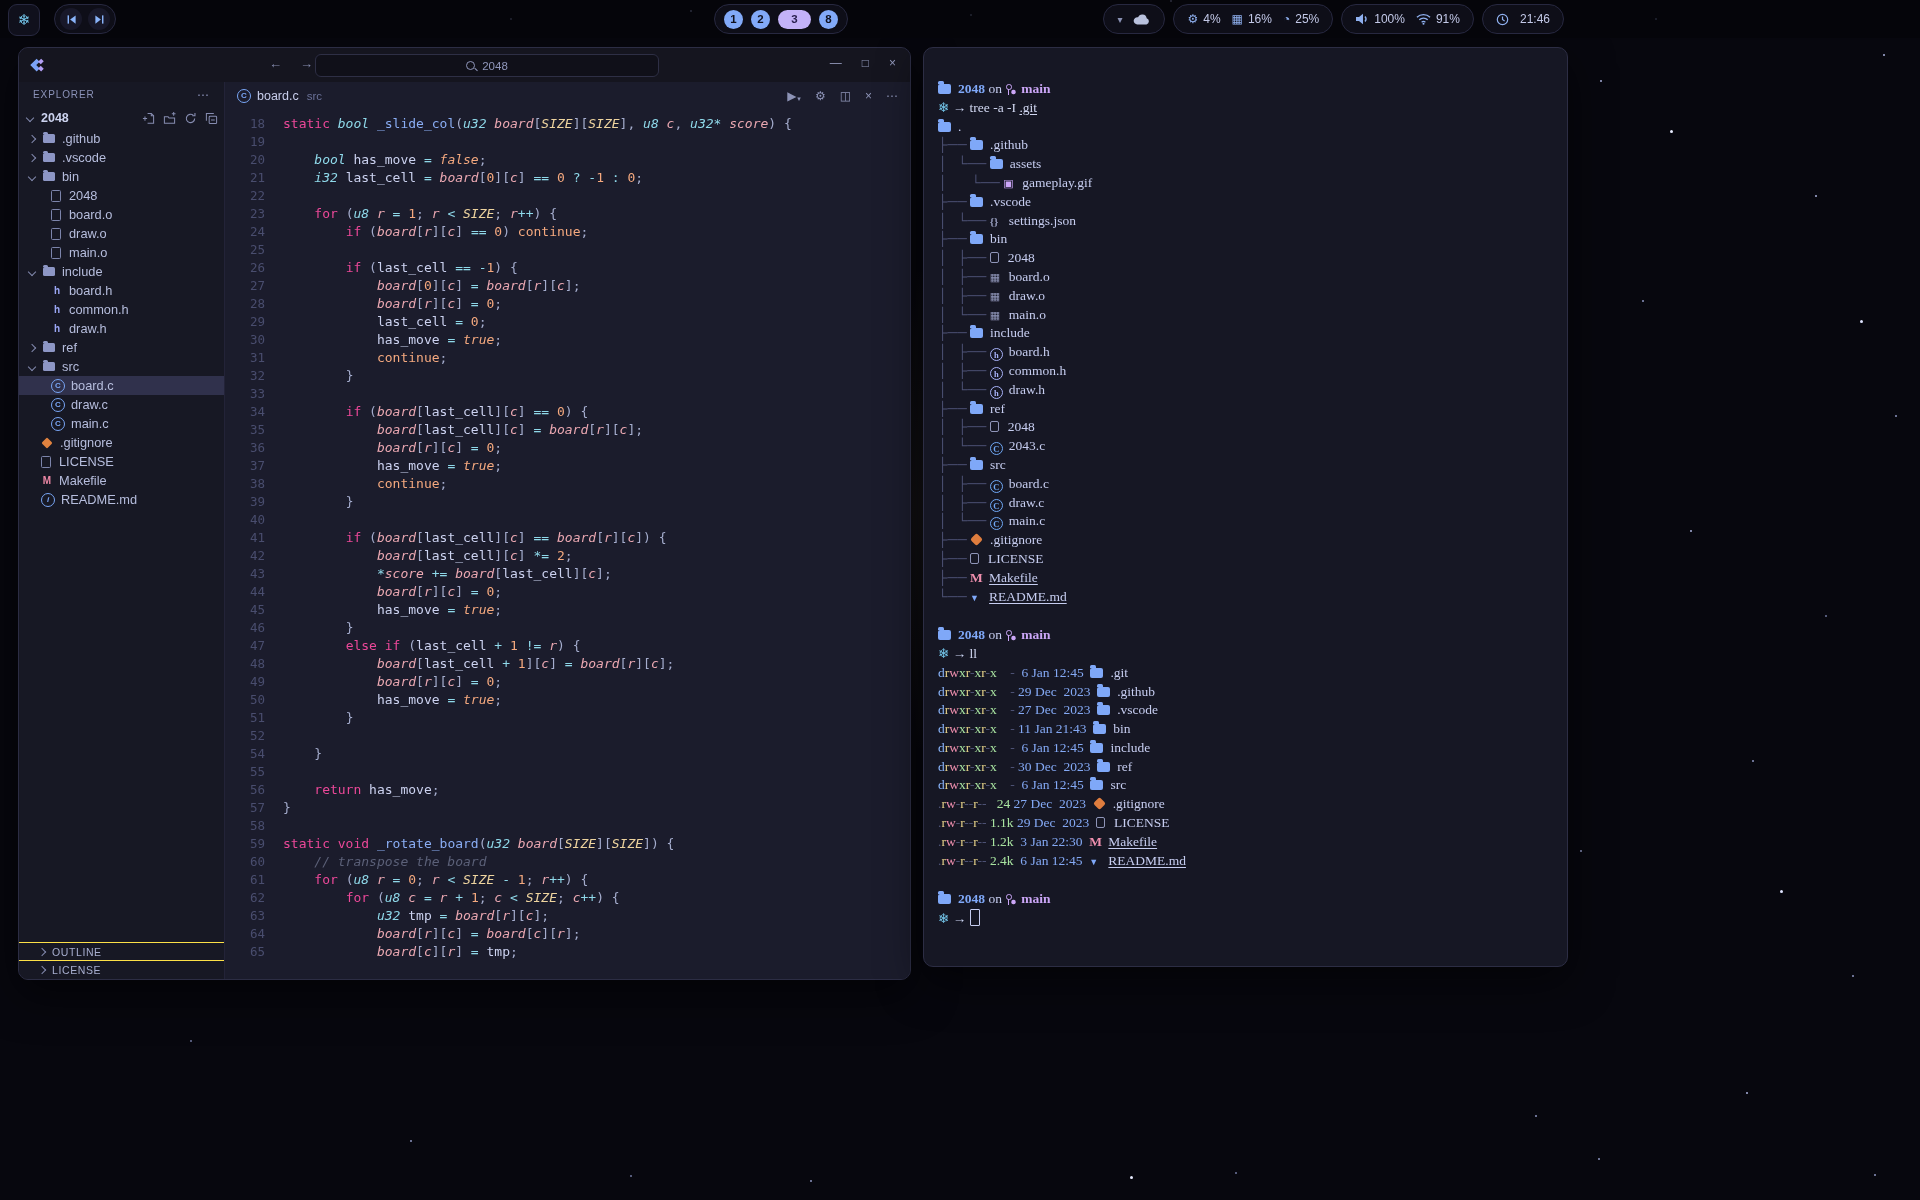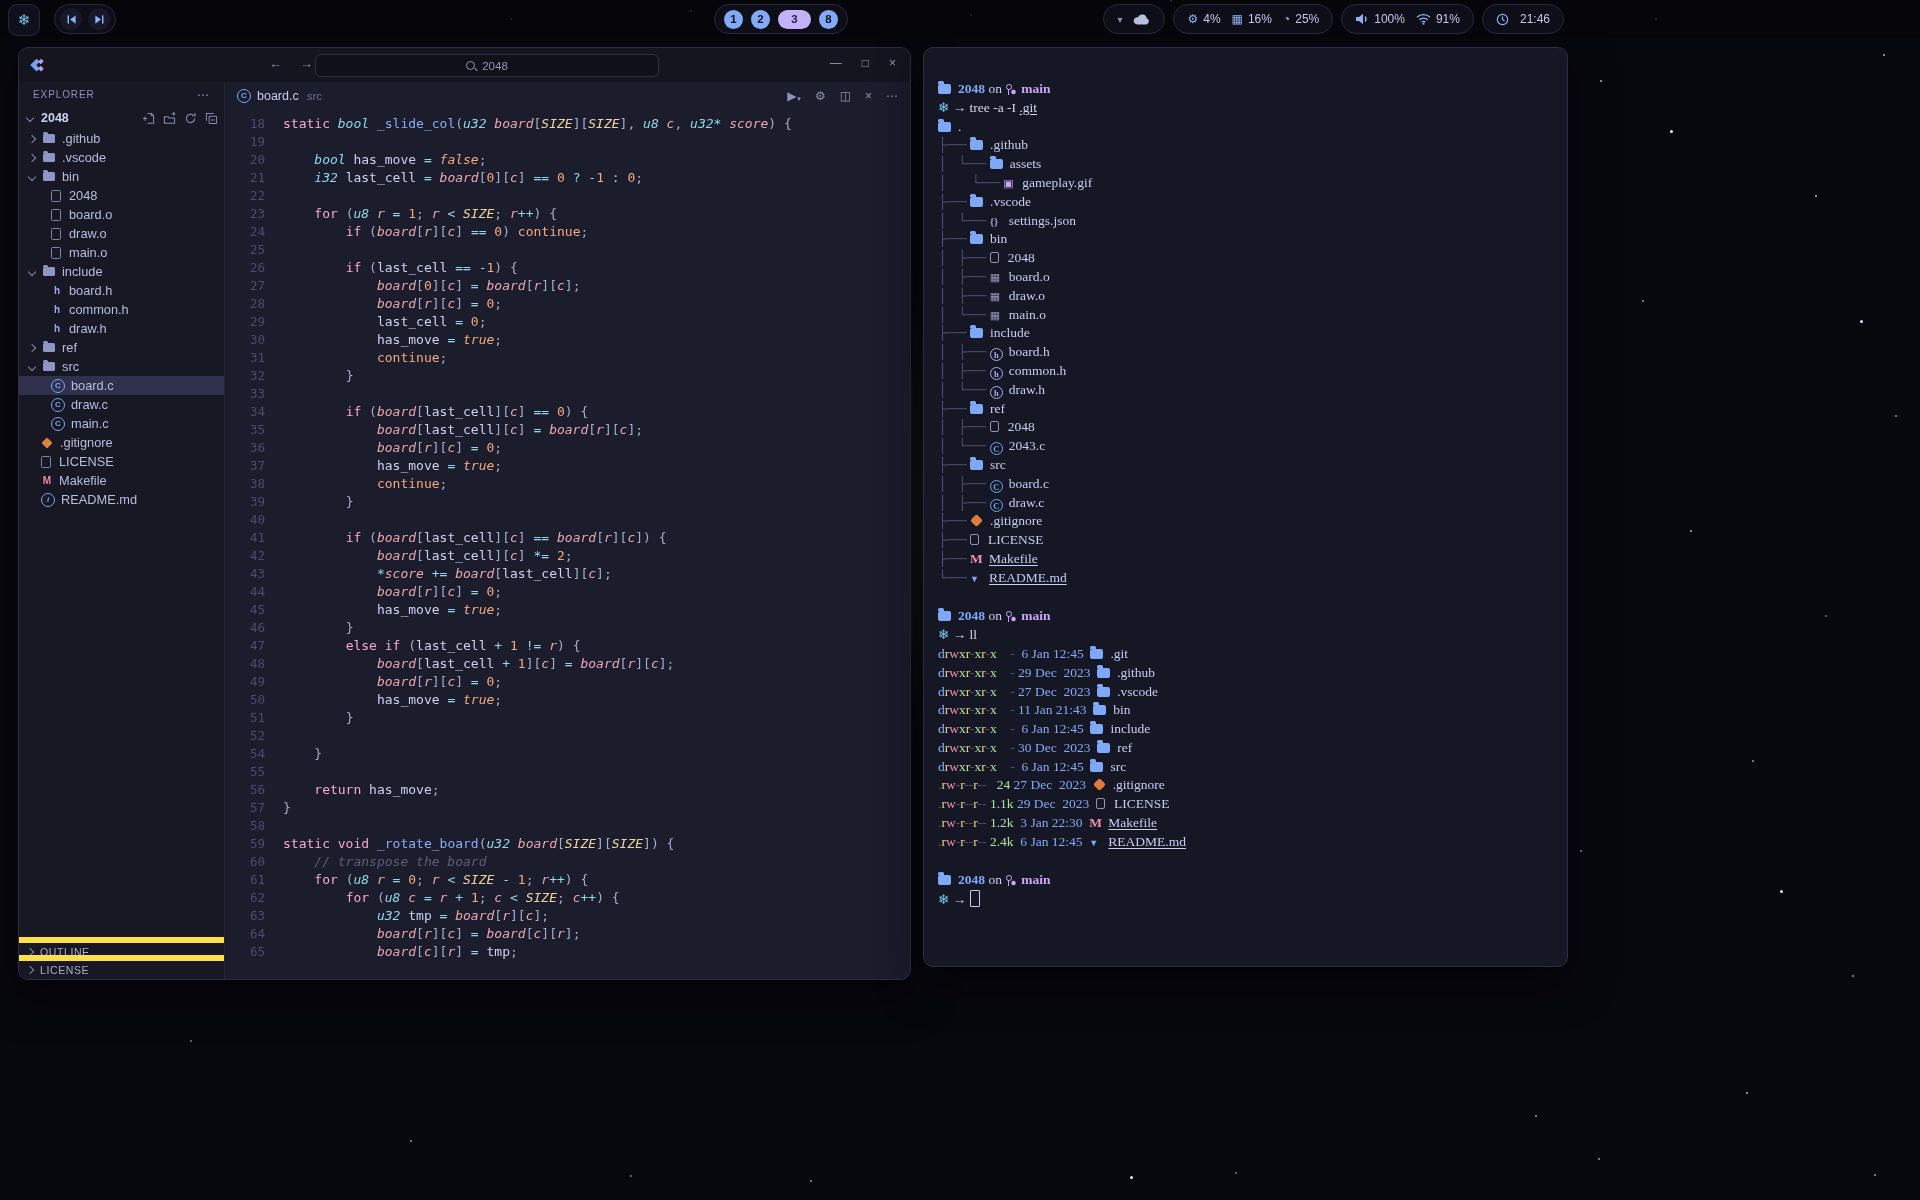--- a/index.html
+++ b/index.html
@@ -76,41 +76,41 @@
   .s-folder{width:12px;height:9px;background:#8d96c5;border-radius:1.5px;position:relative;margin-right:7px;flex:none;display:inline-block}
   .s-folder::before{content:"";position:absolute;top:-2.5px;left:0;width:5px;height:2.5px;background:#8d96c5;border-radius:1.5px 1.5px 0 0}
   .s-file{width:8px;height:10px;border:1px solid #7c84ab;border-radius:1.5px;margin-right:8px;flex:none;display:inline-block}
   .s-c{width:12px;height:12px;border-radius:50%;border:1px solid #79a6f6;color:#79a6f6;font-size:8px;font-weight:bold;
     line-height:11px;text-align:center;margin-right:6px;flex:none;display:inline-block}
   .s-h{width:12px;color:#9ba7f5;font-weight:bold;font-size:10px;text-align:center;margin-right:6px;flex:none;display:inline-block}
   .s-git{width:8px;height:8px;background:#e0823f;border-radius:1.5px;transform:rotate(45deg);margin:0 9px 0 2px;flex:none;display:inline-block}
   .s-mk{width:12px;color:#ec87a5;font-weight:bold;font-size:10px;text-align:center;margin-right:6px;flex:none;display:inline-block}
   .s-info{width:12px;height:12px;border-radius:50%;border:1px solid #79a6f6;color:#79a6f6;font-size:8px;line-height:11px;
     text-align:center;margin-right:6px;font-style:italic;font-weight:bold;flex:none;display:inline-block}
-  .ssec{position:absolute;left:0;right:0;height:18px;display:flex;align-items:center;padding-left:8px;
-    color:#a7aecf;font-size:10.5px;letter-spacing:.6px;border-top:6px solid #fde047;cursor:pointer}
+  .ssec{position:absolute;left:0;right:0;height:18px;display:flex;align-items:center;padding-left:20px;
+    color:#a7aecf;font-size:10.5px;letter-spacing:.6px;border-top:1px solid #fde047;cursor:pointer}
   .ssec .s-chev{margin-right:7px}
   .ssec.outline{bottom:18px}
   .ssec.timeline{bottom:0}
 
   
   .editor{flex:1;display:flex;flex-direction:column;background:#1b1c2c;min-width:0}
   .tabbar{height:28px;flex:none;display:flex;align-items:center;padding:0 12px;font-size:12.5px}
   .tabicon{margin-right:6px}
   .tabfile{color:#c7cdeb;cursor:pointer}
   .tabhint{color:#6a7198;margin-left:8px;font-size:11.5px}
   .eact{margin-left:auto;display:flex;gap:14px;align-items:center;color:#8d93b6;font-size:12px}
   .eact span{cursor:pointer}
   .runwrap{display:flex;align-items:flex-end}
   .runcaret{font-size:7px;margin-left:1px}
   .codearea{flex:1;overflow:hidden;padding-top:5px}
   .cline{display:flex;white-space:pre;font-family:"DejaVu Sans Mono",monospace;font-size:13px;line-height:18px}
   .gut{width:40px;text-align:right;color:#494d6e;flex:none;margin-right:18px;font-size:12.5px}
   .ctext{white-space:pre}
-  .tk-kw{color:#f9a8d4}
+  .tk-kw{color:#ec4899}
   .tk-fl{color:#f5a97f}
   .tk-ty{color:#8fd9ea;font-style:italic}
   .tk-ct{color:#f5a97f;font-style:italic}
   .tk-mc{color:#eed49f;font-style:italic}
   .tk-pa{color:#eba8b2;font-style:italic}
   .tk-fn{color:#8aadf4}
   .tk-nu{color:#f5a97f}
   .tk-op{color:#8fd9ea}
   .tk-id{color:#ccd2f0}
   .tk-pu{color:#a5adce}
@@ -470,20 +470,21 @@
       <div class="tline"><span class="tr">├── </span><span class="I-f"></span><span class="nm">include</span></div>
       <div class="tline"><span class="tr">│   ├── </span><span class="I-h">h</span><span class="nm">board.h</span></div>
       <div class="tline"><span class="tr">│   ├── </span><span class="I-h">h</span><span class="nm">common.h</span></div>
       <div class="tline"><span class="tr">│   └── </span><span class="I-h">h</span><span class="nm">draw.h</span></div>
       <div class="tline"><span class="tr">├── </span><span class="I-f"></span><span class="nm">ref</span></div>
       <div class="tline"><span class="tr">│   ├── </span><span class="I-fl"></span><span class="nm">2048</span></div>
       <div class="tline"><span class="tr">│   └── </span><span class="I-c">C</span><span class="nm">2043.c</span></div>
       <div class="tline"><span class="tr">├── </span><span class="I-f"></span><span class="nm">src</span></div>
       <div class="tline"><span class="tr">│   ├── </span><span class="I-c">C</span><span class="nm">board.c</span></div>
       <div class="tline"><span class="tr">│   ├── </span><span class="I-c">C</span><span class="nm">draw.c</span></div>
+      <div class="tline"><span class="tr">│   └── </span><span class="I-c">C</span><span class="nm">main.c</span></div>
       <div class="tline"><span class="tr">├── </span><span class="I-git"></span><span class="nm">.gitignore</span></div>
       <div class="tline"><span class="tr">├── </span><span class="I-fl"></span><span class="nm">LICENSE</span></div>
       <div class="tline"><span class="tr">├── </span><span class="I-mk">M</span><span class="nm u">Makefile</span></div>
       <div class="tline"><span class="tr">└── </span><span class="I-md">▼</span><span class="nm u">README.md</span></div>
       <div class="tline"> </div>
       <div class="tline"><span class="I-f"></span><span class="pd">2048</span><span class="pt"> on </span><span class="I-br"></span><span class="pb">main</span></div>
       <div class="tline"><span class="nx">❄</span><span class="ar"> → </span><span class="cm">ll</span></div>
       <div class="tline"><span class="prm-d">d</span><span class="prm-r">r</span><span class="prm-w">w</span><span class="prm-x">x</span><span class="prm-r">r</span><span class="prm-0">-</span><span class="prm-x">x</span><span class="prm-r">r</span><span class="prm-0">-</span><span class="prm-x">x</span><span class="sz0">    -</span><span class="dt">  6 Jan 12:45</span><span class="pt">  </span><span class="I-f"></span><span class="nm">.git</span></div>
       <div class="tline"><span class="prm-d">d</span><span class="prm-r">r</span><span class="prm-w">w</span><span class="prm-x">x</span><span class="prm-r">r</span><span class="prm-0">-</span><span class="prm-x">x</span><span class="prm-r">r</span><span class="prm-0">-</span><span class="prm-x">x</span><span class="sz0">    -</span><span class="dt"> 29 Dec  2023</span><span class="pt">  </span><span class="I-f"></span><span class="nm">.github</span></div>
       <div class="tline"><span class="prm-d">d</span><span class="prm-r">r</span><span class="prm-w">w</span><span class="prm-x">x</span><span class="prm-r">r</span><span class="prm-0">-</span><span class="prm-x">x</span><span class="prm-r">r</span><span class="prm-0">-</span><span class="prm-x">x</span><span class="sz0">    -</span><span class="dt"> 27 Dec  2023</span><span class="pt">  </span><span class="I-f"></span><span class="nm">.vscode</span></div>

